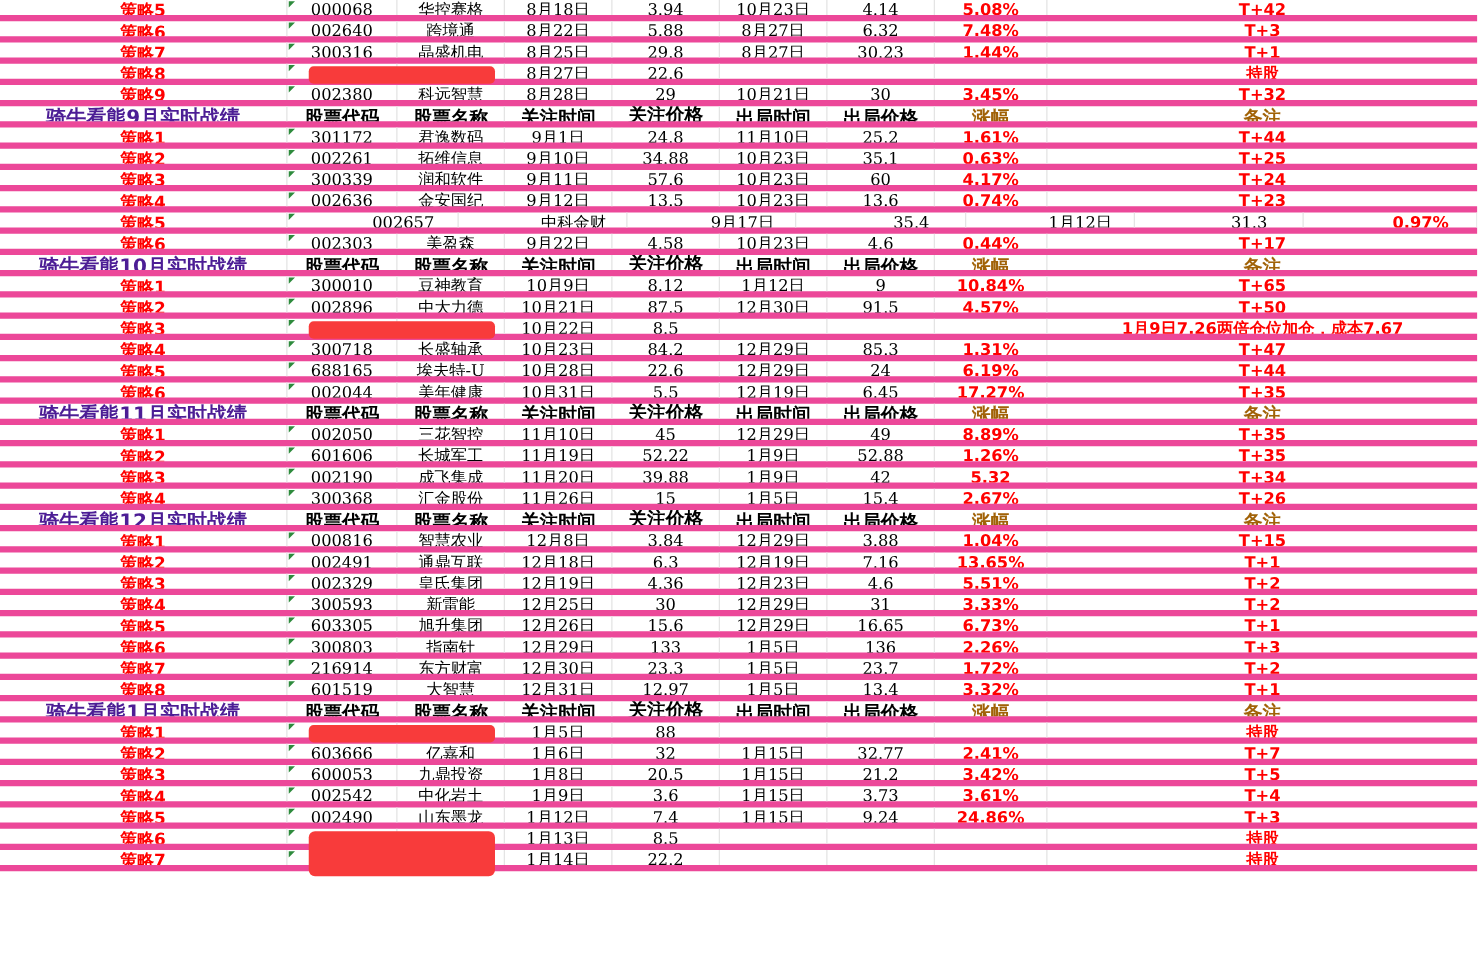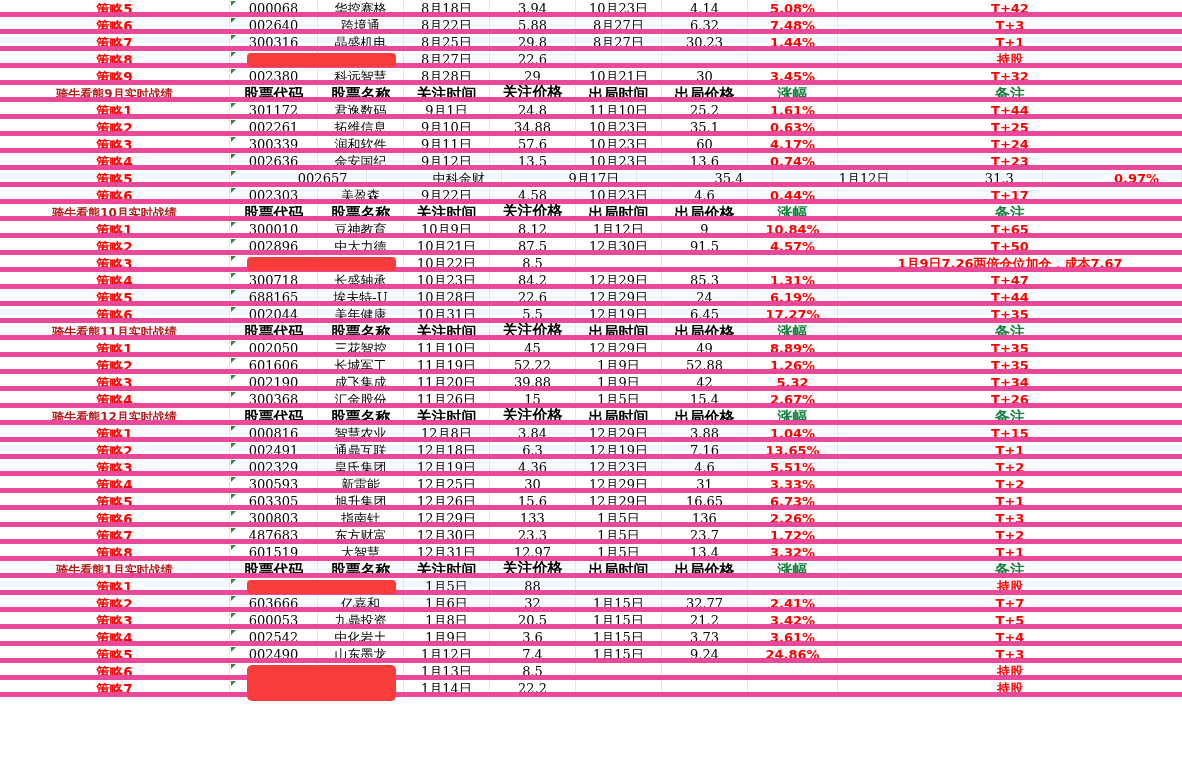--- a/index.html
+++ b/index.html
@@ -27,22 +27,22 @@
   .c7{width:90px;}
   .c8{width:344px;border-right:none;}
   
   .drow .c0{color:#ff0000;font-weight:bold;font-size:13.5px;}
   .drow .c1,.drow .c2,.drow .c3,.drow .c4,.drow .c5,.drow .c6{
     color:#000000;font-family:"DejaVu Serif","Liberation Serif",serif;
   }
   .drow .c7,.drow .c8{color:#ff0000;font-weight:bold;}
   
   .hrow .cell{font-weight:bold;color:#000000;font-size:15px;}
-  .hrow .c0{color:#b91c1c;font-size:12px;}
-  .hrow .c7,.hrow .c8{color:#15803d;}
+  .hrow .c0{color:#4c1d95;font-size:16px;}
+  .hrow .c7,.hrow .c8{color:#a16207;}
   
   .tri{
     position:absolute;left:231px;top:1px;width:0;height:0;z-index:2;
     border-top:5px solid #2e8b3d;border-right:5px solid transparent;
   }
   
   .redblock{
     position:absolute;left:247px;top:2px;width:149px;height:14px;
     background:#f83b3b;border-radius:4px;z-index:3;
   }
@@ -416,21 +416,21 @@
       <div class="cell c3">12月29日</div>
       <div class="cell c4">133</div>
       <div class="cell c5">1月5日</div>
       <div class="cell c6">136</div>
       <div class="cell c7">2.26%</div>
       <div class="cell c8">T+3</div>
       <div class="tri"></div>
     </div>
     <div class="row drow">
       <div class="cell c0">策略7</div>
-      <div class="cell c1">487683</div>
+      <div class="cell c1">216914</div>
       <div class="cell c2">东方财富</div>
       <div class="cell c3">12月30日</div>
       <div class="cell c4">23.3</div>
       <div class="cell c5">1月5日</div>
       <div class="cell c6">23.7</div>
       <div class="cell c7">1.72%</div>
       <div class="cell c8">T+2</div>
       <div class="tri"></div>
     </div>
     <div class="row drow">

